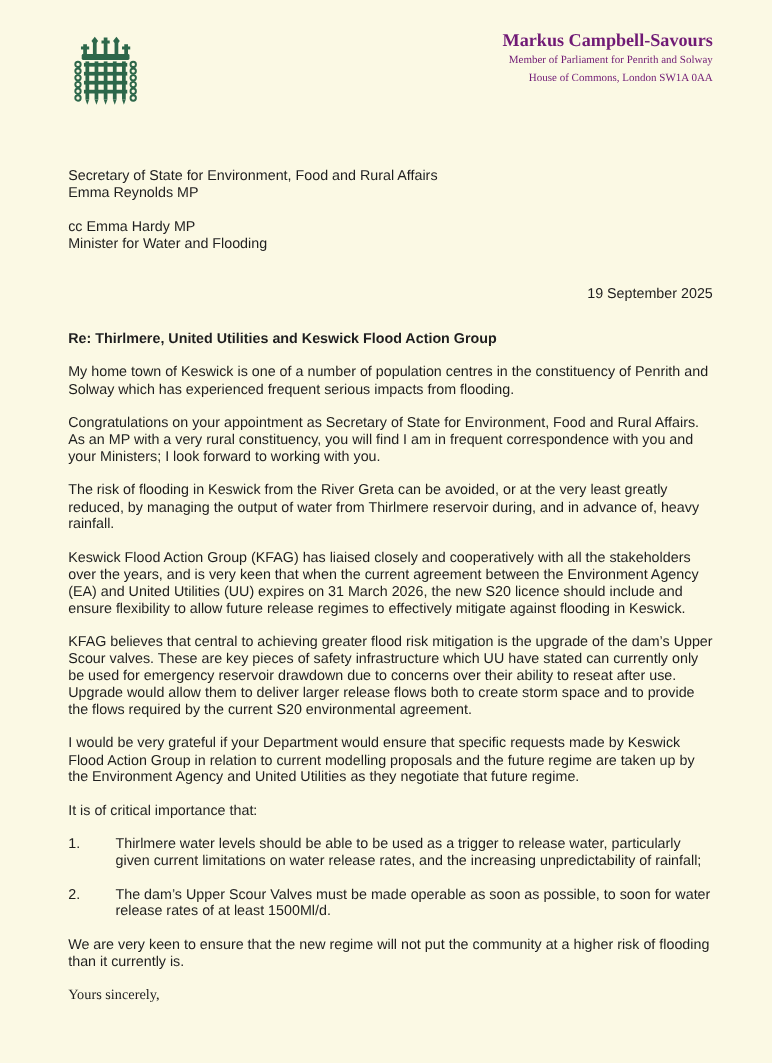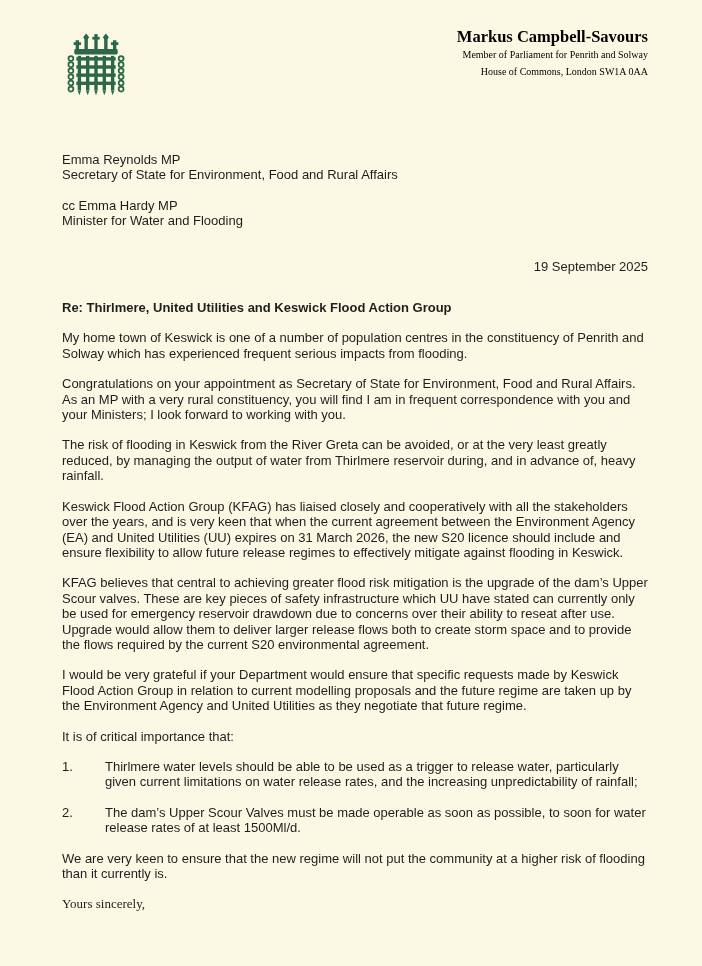--- a/index.html
+++ b/index.html
@@ -22,21 +22,21 @@
   .letterhead {
     display: flex;
     justify-content: space-between;
     align-items: flex-start;
     height: 80px;
   }
   .crest { flex: 0 0 auto; margin-top: 2px; }
   .head-text {
     text-align: right;
     font-family: "Liberation Serif", serif;
-    color: #000000;
+    color: #701a75;
     margin-top: 1px;
   }
   .head-name {
     font-weight: bold;
     font-size: 16.5px;
     line-height: 20px;
   }
   .head-line {
     font-size: 10px;
     line-height: 16.5px;
@@ -124,22 +124,22 @@
     <div class="head-text">
       <div class="head-name">Markus Campbell-Savours</div>
       <div class="head-line">Member of Parliament for Penrith and Solway</div>
       <div class="head-line">House of Commons, London SW1A 0AA</div>
     </div>
   </div>
 
   <div class="body-text">
 
     <div class="addr-block">
+      <div class="addr-line">Secretary of State for Environment, Food and Rural Affairs</div>
       <div class="addr-line">Emma Reynolds MP</div>
-      <div class="addr-line">Secretary of State for Environment, Food and Rural Affairs</div>
     </div>
 
     <div class="cc-block">
       <div class="addr-line">cc Emma Hardy MP</div>
       <div class="addr-line">Minister for Water and Flooding</div>
     </div>
 
     <div class="date-line">19 September 2025</div>
 
     <div class="subject-line">Re: Thirlmere, United Utilities and Keswick Flood Action Group</div>

